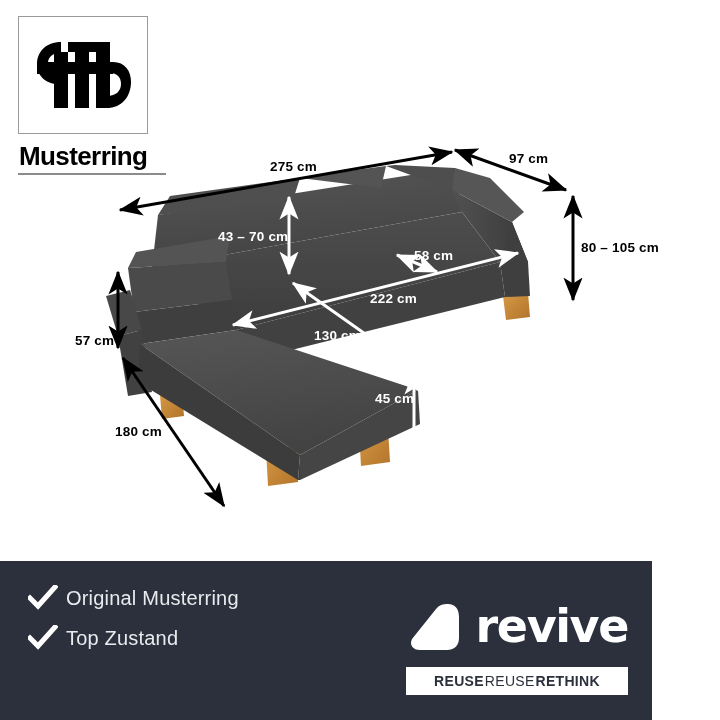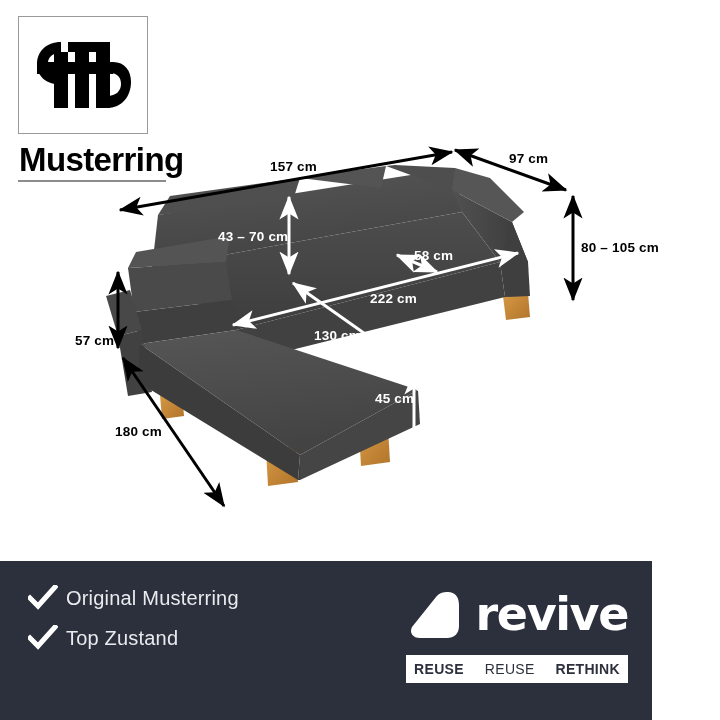--- a/index.html
+++ b/index.html
@@ -41,21 +41,21 @@
     border: 1px solid #9a9a9a;
     background: #ffffff;
     box-sizing: border-box;
     display: flex;
     align-items: center;
     justify-content: center;
   }
   #brand-logo-box svg { display: block; }
   #brand-wordmark {
     margin-top: 9px;
-    font-size: 33px;
+    font-size: 26px;
     font-weight: bold;
     letter-spacing: -0.6px;
     color: #000000;
     line-height: 1;
     padding-left: 1px;
   }
   #brand-rule {
     margin-top: 4px;
     width: 148px;
     height: 2px;
@@ -117,21 +117,21 @@
     font-size: 20px;
     color: #e9eaee;
     letter-spacing: 0.2px;
     white-space: nowrap;
   }
 
   
   #revive-lockup {
     position: absolute;
     right: 24px;
-    top: 24px;
+    top: 36px;
     width: 280px;
   }
   #revive-mark-row {
     display: flex;
     align-items: center;
     justify-content: flex-end;
     height: 58px;
   }
   #revive-wordmark {
     font-size: 46px;
@@ -144,21 +144,21 @@
   }
   #revive-tagline {
     margin-top: 12px;
     margin-left: auto;
     width: 222px;
     height: 28px;
     background: #ffffff;
     display: flex;
     align-items: center;
     justify-content: center;
-    gap: 21px;
+    gap: 1px;
   }
   .tag-word {
     font-size: 14px;
     color: #2b303c;
     letter-spacing: 0.3px;
     line-height: 1;
   }
   .tag-bold { font-weight: bold; }
   .tag-light { font-weight: normal; }
 </style>
@@ -257,21 +257,21 @@
         <line x1="397" y1="255" x2="437" y2="272" stroke="#fff" stroke-width="3" marker-start="url(#arrWs)" marker-end="url(#arrW)"></line>
 
         <line x1="233" y1="325" x2="518" y2="253" stroke="#fff" stroke-width="3" marker-start="url(#arrWs)" marker-end="url(#arrW)"></line>
 
         <line x1="293" y1="283" x2="412" y2="367" stroke="#fff" stroke-width="3" marker-start="url(#arrWs)" marker-end="url(#arrW)"></line>
 
         <line x1="414" y1="372" x2="414" y2="460" stroke="#fff" stroke-width="3" marker-start="url(#arrWs)" marker-end="url(#arrW)"></line>
       </g>
     </svg>
 
-    <div class="dim-label dim-dark" style="left:270px; top:160px;">157 cm</div>
+    <div class="dim-label dim-dark" style="left:270px; top:160px;">275 cm</div>
 
     <div class="dim-label dim-dark" style="left:509px; top:152px;">97 cm</div>
 
     <div class="dim-label dim-light" style="left:218px; top:230px;">43 – 70 cm</div>
 
     <div class="dim-label dim-light" style="left:414px; top:249px;text-align:right;">58 cm</div>
 
     <div class="dim-label dim-dark" style="left:581px; top:241px;">80 – 105 cm</div>
 
     <div class="dim-label dim-dark" style="left:75px;  top:303px;margin-top:31px;">57 cm</div>

